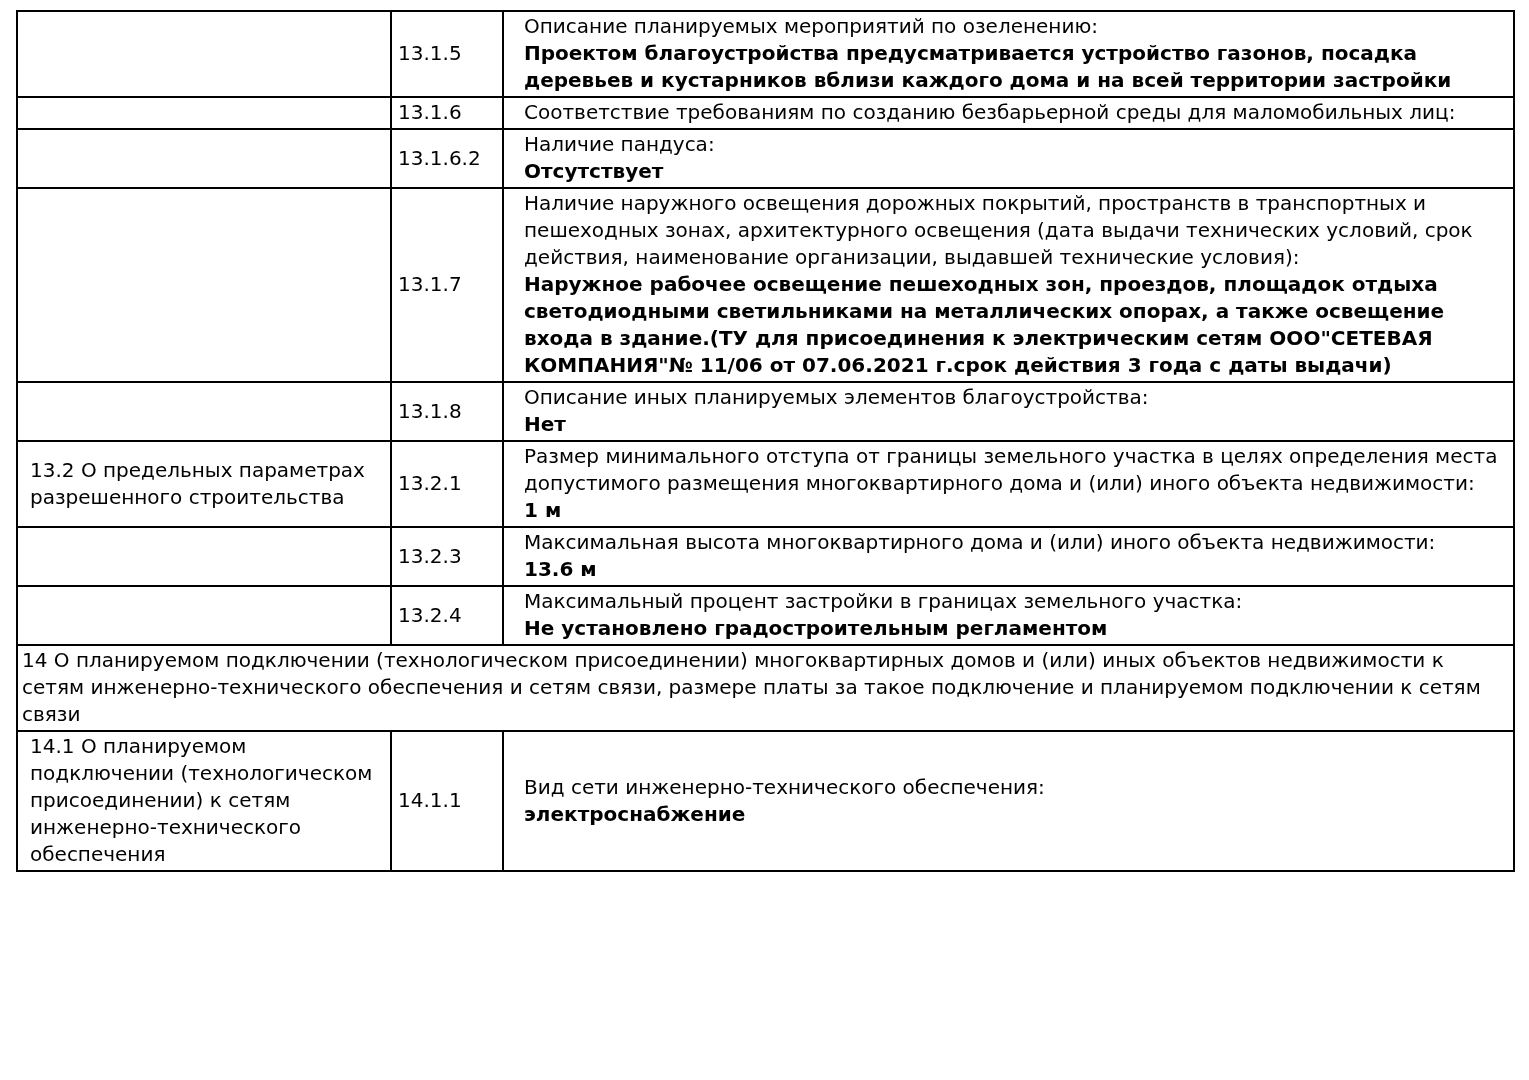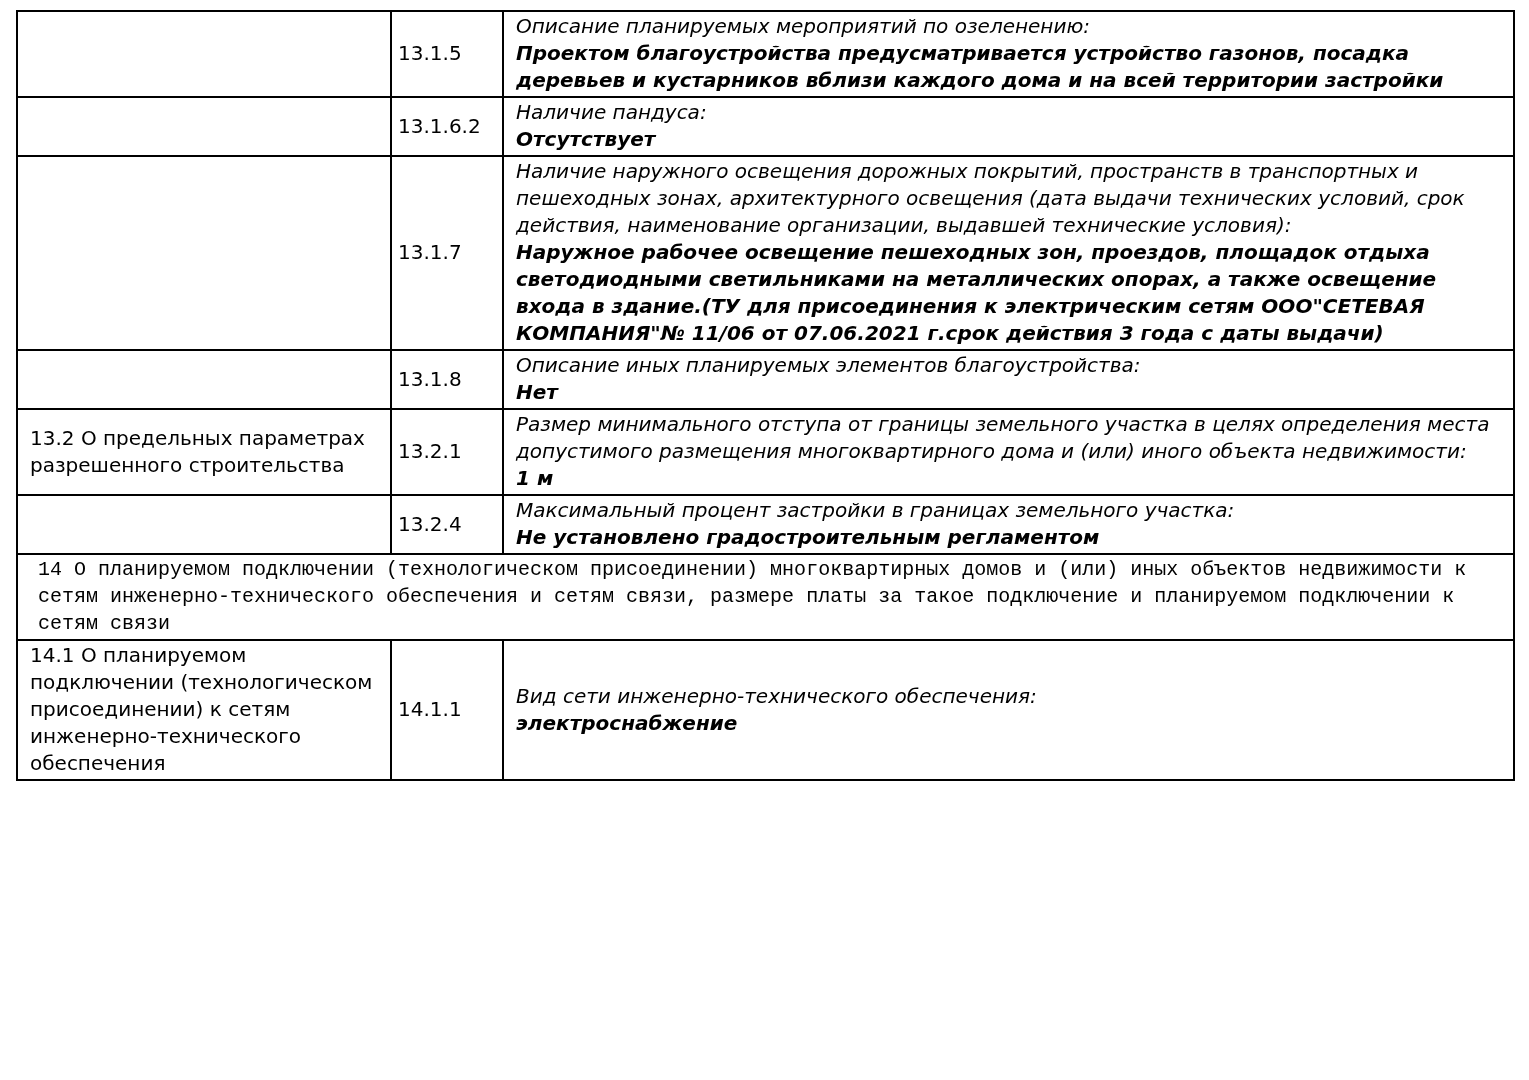--- a/index.html
+++ b/index.html
@@ -29,42 +29,49 @@
     border: 2px solid #000000;
     font-size: 20px;
     line-height: 27px;
     vertical-align: middle;
     padding: 1px 5px 2px 4px;
     word-wrap: break-word;
     overflow-wrap: break-word;
   }
   td.section-cell { padding-left: 12px; }
   td.number-cell  { padding-left: 6px; }
-  td.content-cell { padding-left: 12px; font-style: italic; }
-  td.section-header-cell { padding-left: 20px; font-family: Liberation Mono, monospace; }
+  td.content-cell { padding-left: 20px; }
+  td.section-header-cell { padding-left: 4px; }
   .value-line { font-weight: bold; }
   .label-line { font-weight: normal; }
 </style>
 </head>
 <body>
 
 <div class="page">
   <table class="decl-table">
     <colgroup>
       <col class="col-section">
       <col class="col-number">
       <col class="col-content">
     </colgroup>
     <tbody id="table-body">
         <tr>
           <td class="section-cell"></td>
           <td class="number-cell">13.1.5</td>
           <td class="content-cell">
             <div class="label-line">Описание планируемых мероприятий по озеленению:</div>
             <div class="value-line">Проектом благоустройства предусматривается устройство газонов, посадка деревьев и кустарников вблизи каждого дома и на всей территории застройки</div>
+          </td>
+        </tr>
+        <tr>
+          <td class="section-cell"></td>
+          <td class="number-cell">13.1.6</td>
+          <td class="content-cell">
+            <div class="label-line">Соответствие требованиям по созданию безбарьерной среды для маломобильных лиц:</div>
           </td>
         </tr>
         <tr>
           <td class="section-cell"></td>
           <td class="number-cell">13.1.6.2</td>
           <td class="content-cell">
             <div class="label-line">Наличие пандуса:</div>
             <div class="value-line">Отсутствует</div>
           </td>
         </tr>
@@ -87,20 +94,28 @@
         <tr>
           <td class="section-cell">13.2 О предельных параметрах разрешенного строительства</td>
           <td class="number-cell">13.2.1</td>
           <td class="content-cell">
             <div class="label-line">Размер минимального отступа от границы земельного участка в целях определения места допустимого размещения многоквартирного дома и (или) иного объекта недвижимости:</div>
             <div class="value-line">1 м</div>
           </td>
         </tr>
         <tr>
           <td class="section-cell"></td>
+          <td class="number-cell">13.2.3</td>
+          <td class="content-cell">
+            <div class="label-line">Максимальная высота многоквартирного дома и (или) иного объекта недвижимости:</div>
+            <div class="value-line">13.6 м</div>
+          </td>
+        </tr>
+        <tr>
+          <td class="section-cell"></td>
           <td class="number-cell">13.2.4</td>
           <td class="content-cell">
             <div class="label-line">Максимальный процент застройки в границах земельного участка:</div>
             <div class="value-line">Не установлено градостроительным регламентом</div>
           </td>
         </tr>
         <tr>
           <td colspan="3" class="section-header-cell">14 О планируемом подключении (технологическом присоединении) многоквартирных домов и (или) иных объектов недвижимости к сетям инженерно-технического обеспечения и сетям связи, размере платы за такое подключение и планируемом подключении к сетям связи</td>
         </tr>
         <tr>

